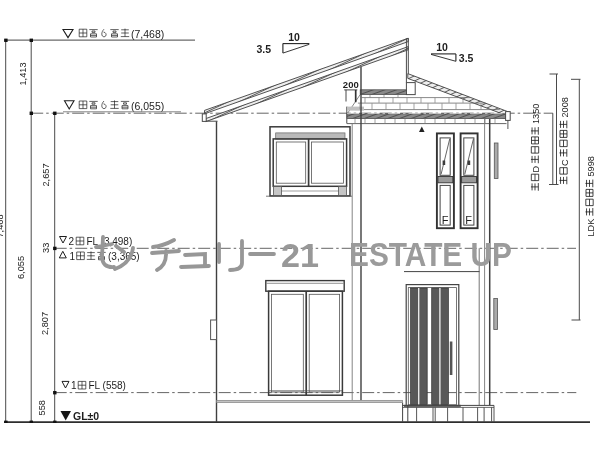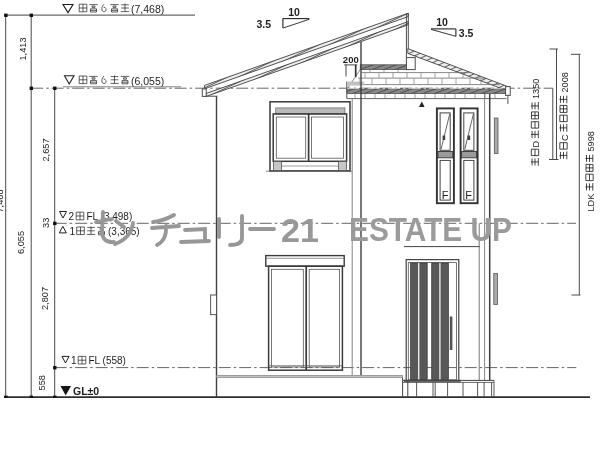--- a/index.html
+++ b/index.html
@@ -1,17 +1,17 @@
 <!DOCTYPE html>
 <html><head>
 <meta charset="utf-8">
 <style>
 html,body{margin:0;padding:0;background:#fff;}
 #page{position:relative;width:600px;height:398px;background:#a21caf;overflow:hidden;
-font-family:"Liberation Sans", sans-serif;}
+font-family:"Liberation Sans", sans-serif;margin-top:25px;}
 svg text{font-family:"Liberation Sans", sans-serif;fill:#1e1e1e;}
 </style>
 </head>
 <body>
 <div id="page">
 <svg width="600" height="450" viewBox="0 0 600 450">
 <defs>
 
 <pattern id="hat" width="4.6" height="4.6" patternUnits="userSpaceOnUse" patternTransform="rotate(65)">
 <rect width="4.6" height="4.6" fill="#ededed"></rect>

